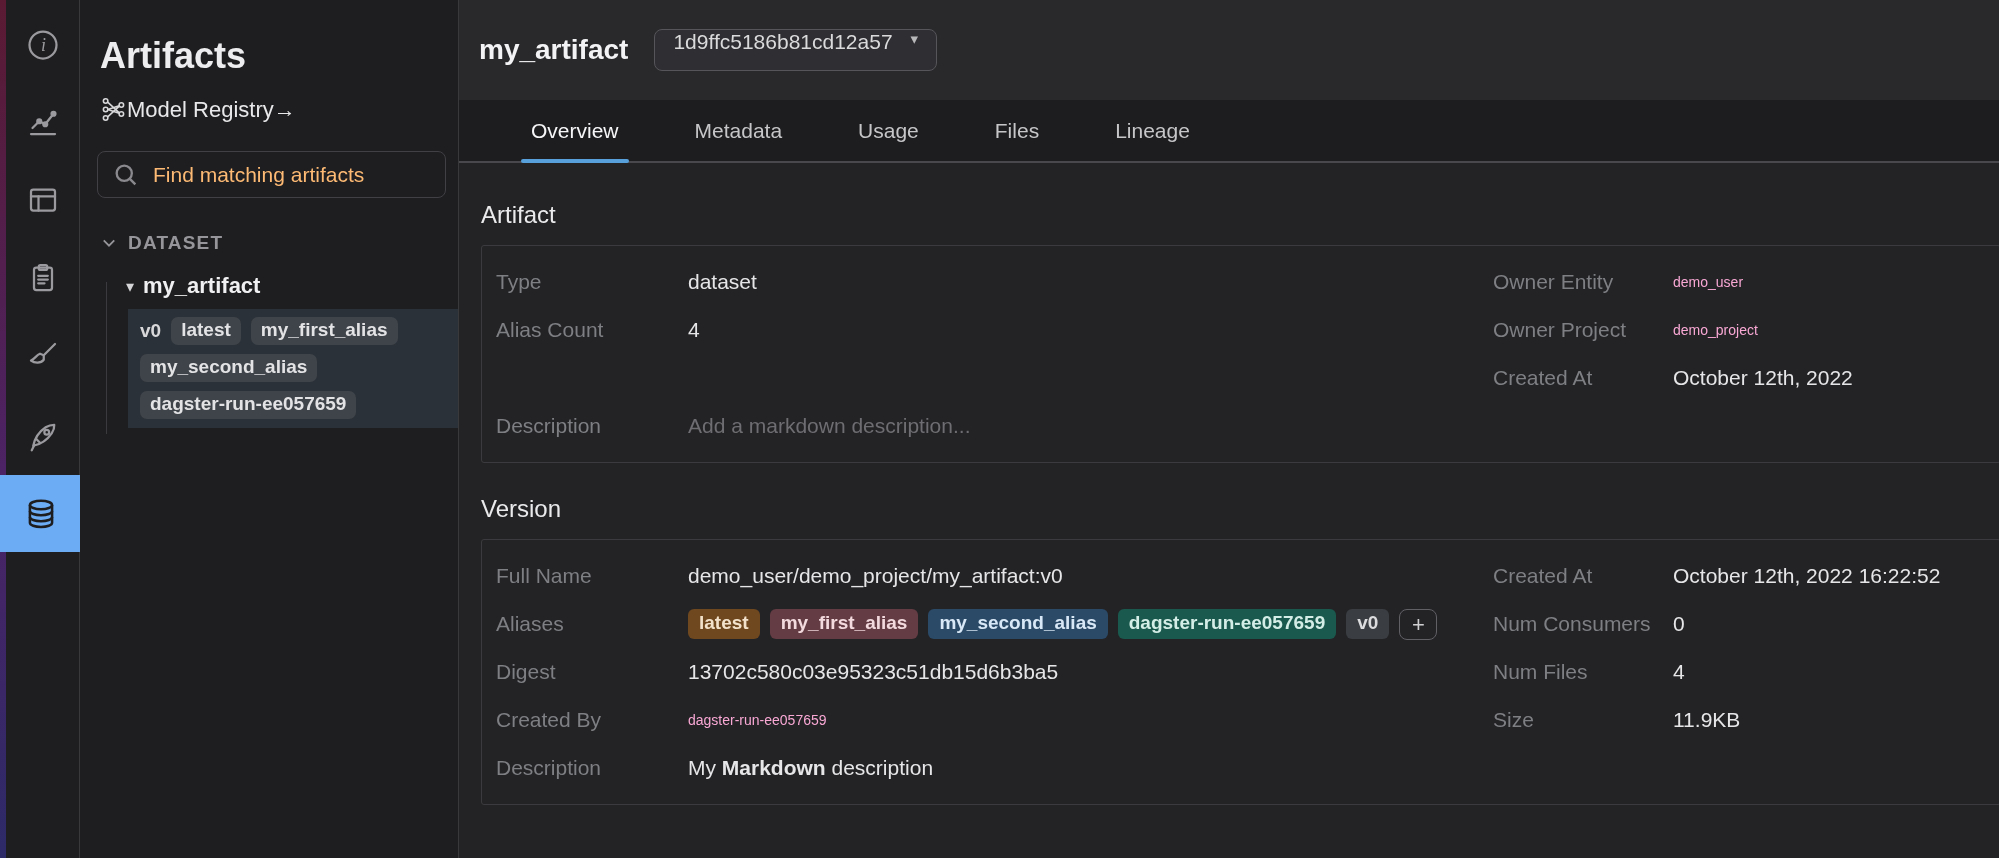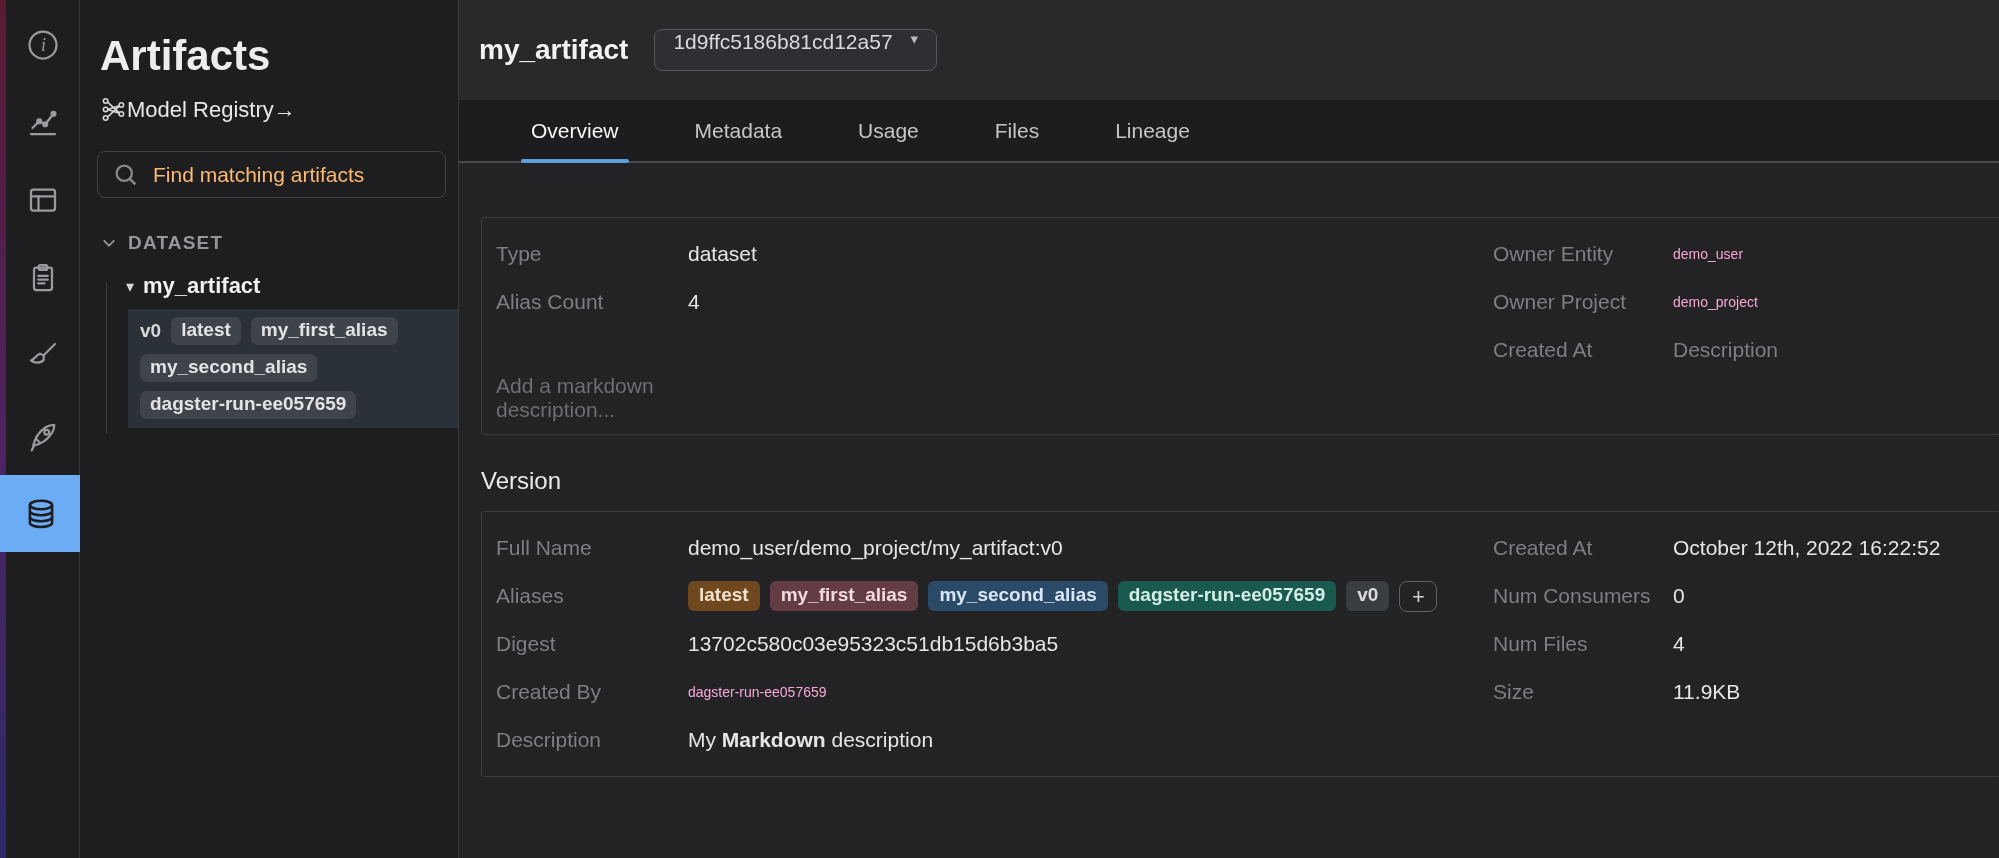--- a/index.html
+++ b/index.html
@@ -15,21 +15,21 @@
   .rail { width:74px; background:#1e1e20; border-right:1px solid #39393c; position:relative; }
   .rail-icon { position:absolute; left:0; width:74px; height:40px;
     display:flex; align-items:center; justify-content:center; color:#9b9b9f; }
   .rail-icon svg { stroke:#9b9b9f; fill:none; stroke-width:1.5; stroke-linecap:round; stroke-linejoin:round; }
   .rail-active-tile { position:absolute; left:-6px; width:81px; top:475px; height:77px;
     background:#6cacf5; display:flex; align-items:center; justify-content:center; }
   .rail-active-tile svg { stroke:#1d1d1f; fill:none; stroke-width:1.6; }
 
   
   .sidebar { width:379px; background:#1e1e20; border-right:1px solid #39393c; position:relative; }
-  .sb-title { margin:32px 0 0 20px; font-size:42px; font-weight:600; color:#ededef; line-height:48px; }
+  .sb-title { margin:32px 0 0 20px; font-size:36px; font-weight:600; color:#ededef; line-height:48px; }
   .sb-registry { margin:16px 0 0 20px; display:flex; align-items:center; 
     font-size:22px; color:#e8e8ea; cursor:pointer; }
   .sb-registry svg { stroke:#d8d8da; fill:none; stroke-width:1.4; }
   .sb-search { margin:28px 0 0 17px; width:349px; height:47px; border:1.5px solid #404045;
     border-radius:8px; display:flex; align-items:center; gap:13px; padding-left:14px; }
   .sb-search svg { stroke:#8a8a8e; fill:none; stroke-width:2; }
   .sb-search-ph { font-size:21px; color:#fdba74; }
   .sb-group { margin:34px 0 0 20px; display:flex; align-items:center; gap:10px;
     font-size:19px; font-weight:700; letter-spacing:1.2px; color:#96969a; cursor:pointer; }
   .sb-group svg { stroke:#96969a; fill:none; stroke-width:2.4; }
@@ -202,36 +202,38 @@
     <div class="tabbar">
       <div class="tab active">Overview</div>
       <div class="tab">Metadata</div>
       <div class="tab">Usage</div>
       <div class="tab">Files</div>
       <div class="tab">Lineage</div>
     </div>
 
     <div class="content">
 
+      <div class="section-title">Artifact</div>
 
       <div class="panel">
 
         <div class="lab">Type</div>
         <div class="val">dataset</div>
         <div class="lab">Owner Entity</div>
         <div><a class="link">demo_user</a></div>
 
         <div class="lab">Alias Count</div>
         <div class="val">4</div>
         <div class="lab">Owner Project</div>
         <div><a class="link">demo_project</a></div>
 
         <div></div>
           <div></div>
         <div class="lab">Created At</div>
+        <div class="val">October 12th, 2022</div>
 
         <div class="lab">Description</div>
         <div class="val placeholder">Add a markdown description...</div>
         <div></div>
           <div></div>
       </div>
 
       <div class="section-title version-heading">Version</div>
 
       <div class="panel">

